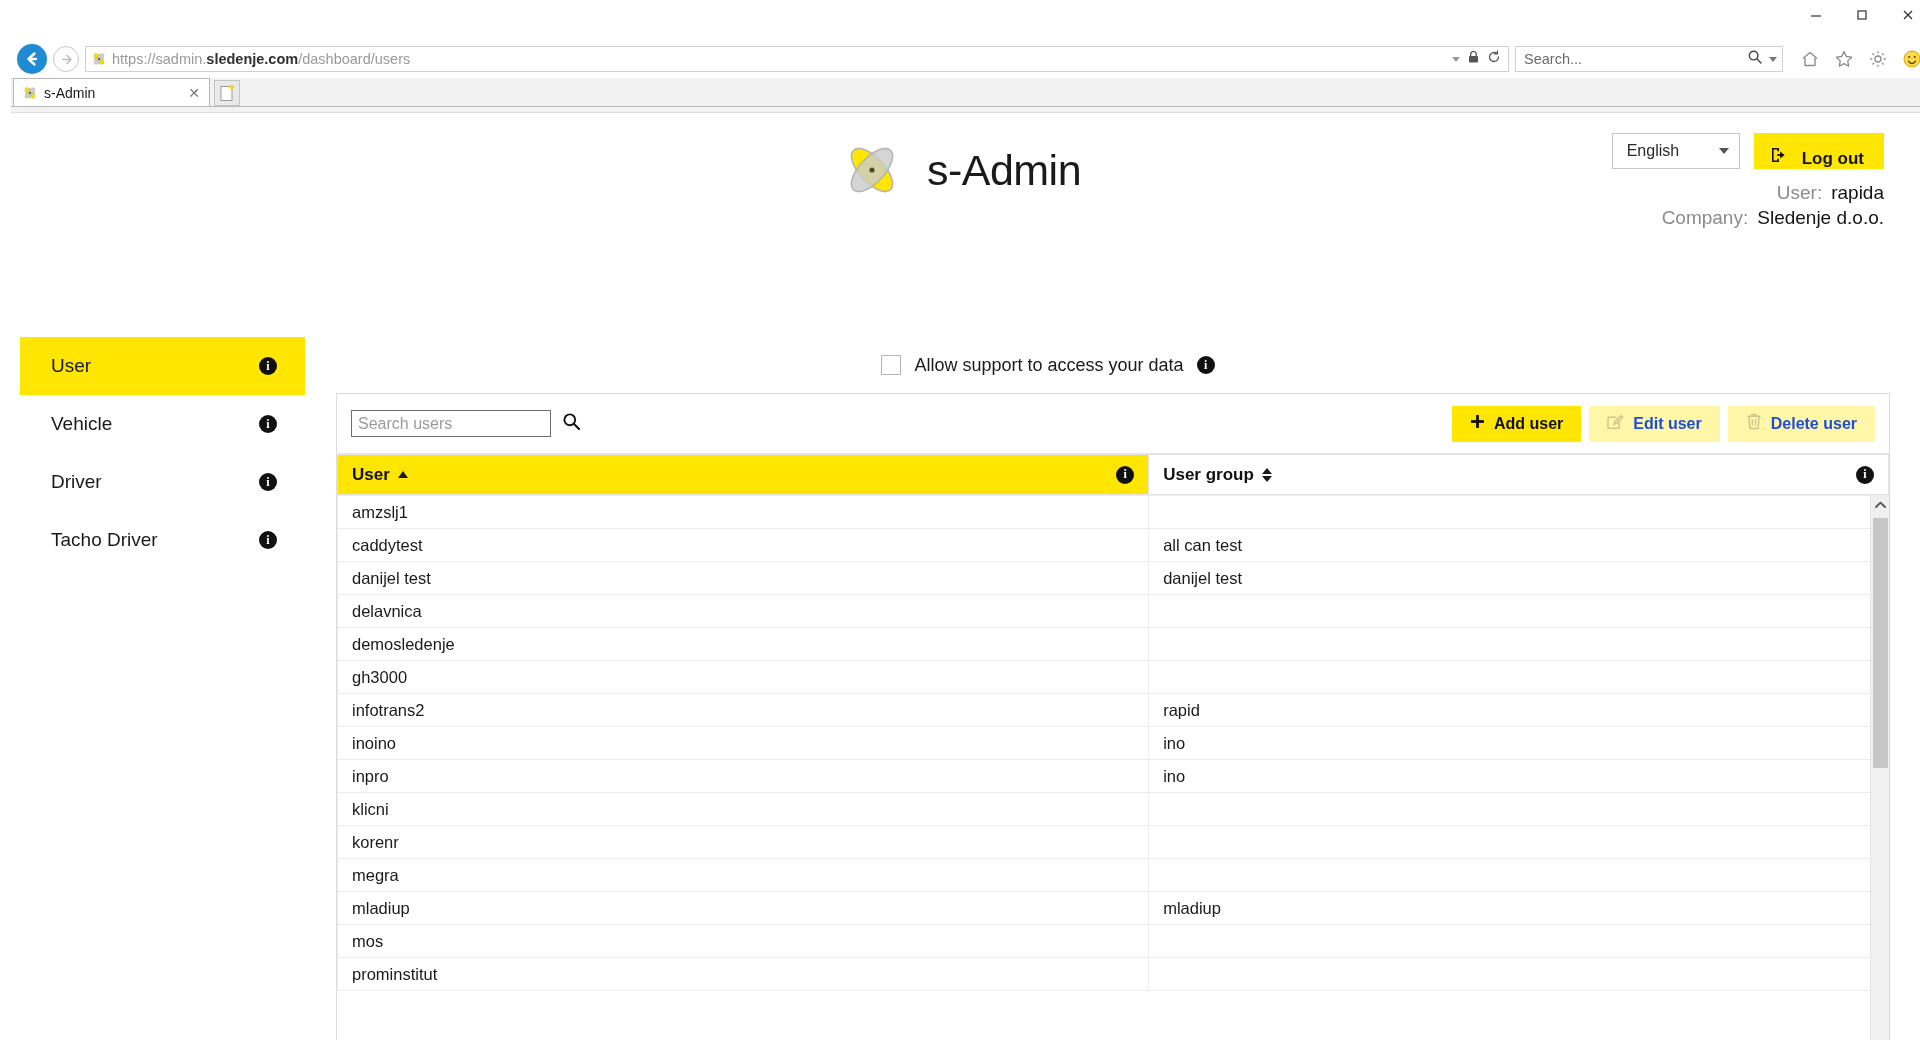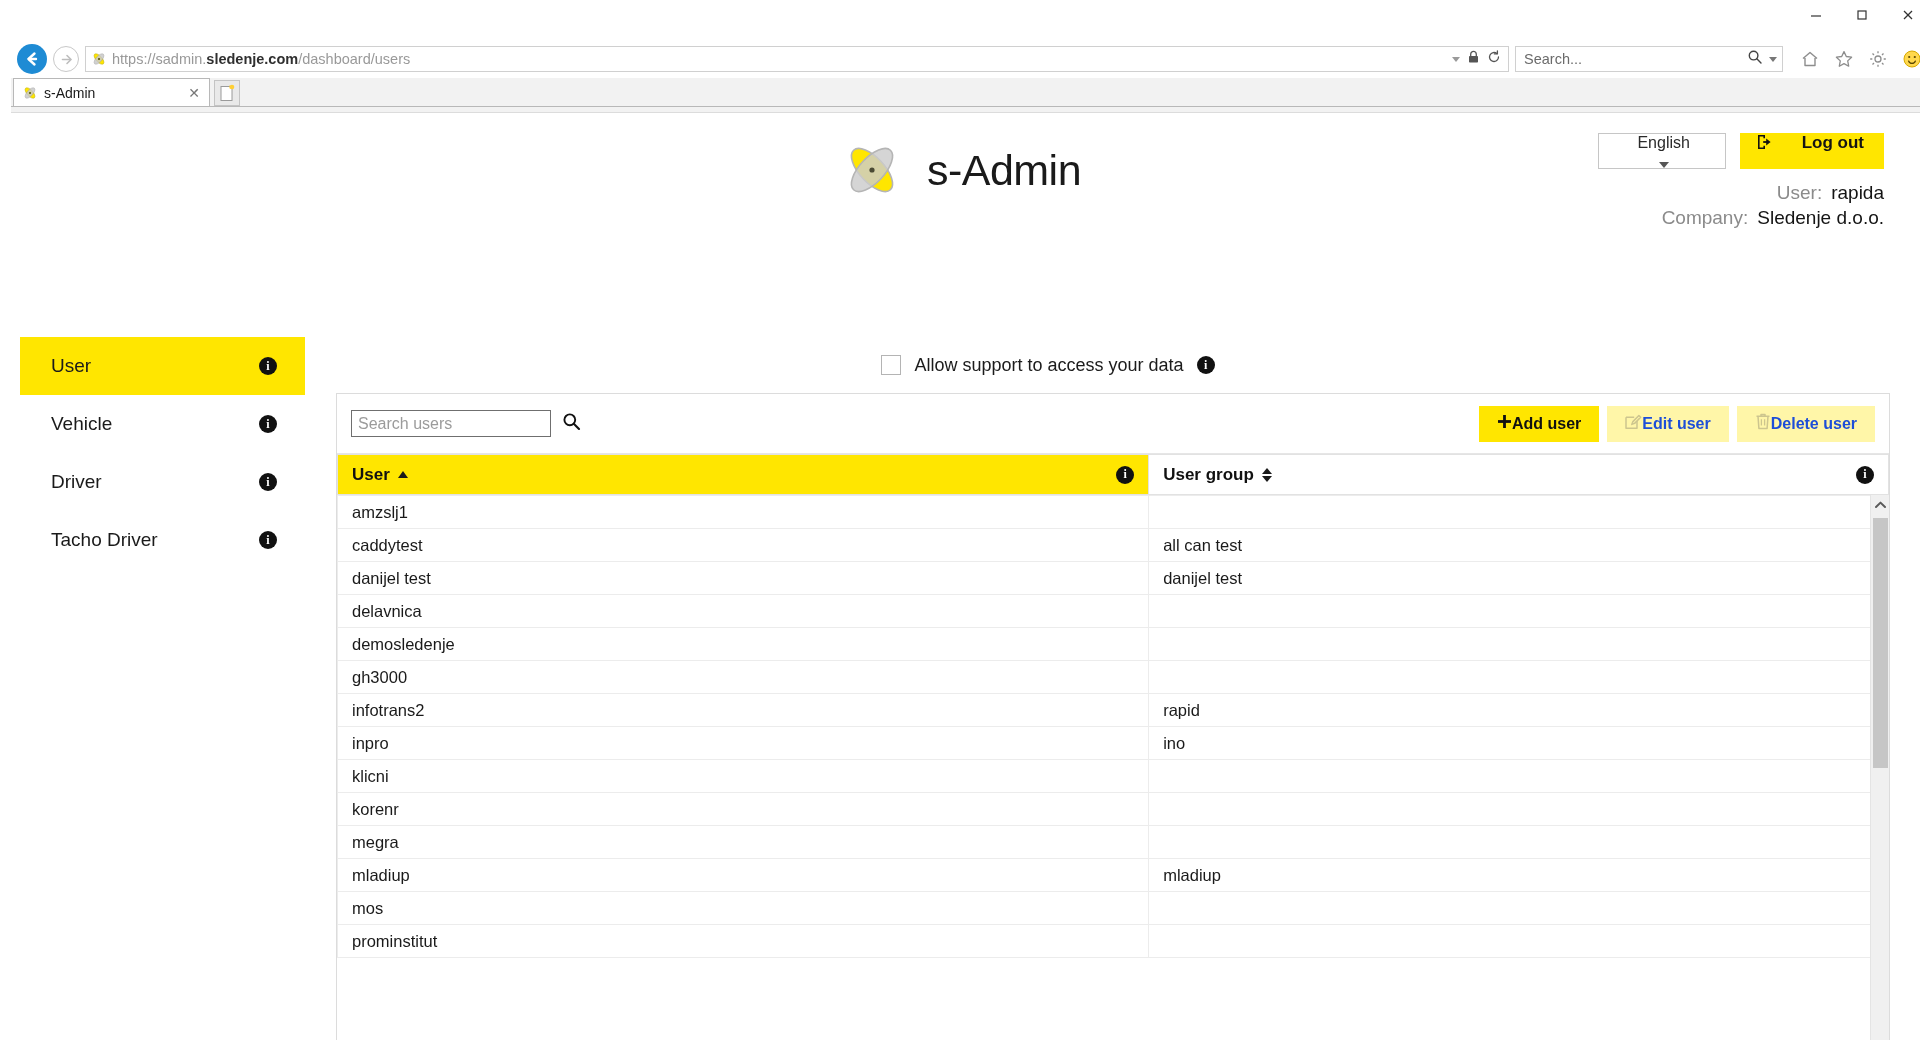--- a/index.html
+++ b/index.html
@@ -94,26 +94,26 @@
   .brand-logo { width: 66px; height: 66px; flex: none; }
   .brand-title { font-size: 43px; color: #1a1a1a; font-weight: 400; letter-spacing: -0.5px;}
 
   .hdr-right {
     position: absolute; right: 36px; top: 20px; text-align: right;
   }
   .hdr-ctl-row { display: flex; align-items: center; justify-content: flex-end; gap: 14px; }
   .lang-select {
     width: 128px; height: 36px; border: 1px solid #c6c6c6; background: #fff;
     display: flex; align-items: center; justify-content: space-between;
-    padding: 0 10px 0 14px; font-size: 16px; color: #2a2a2a; flex-direction: column;
+    padding: 0 10px 0 14px; font-size: 16px; color: #2a2a2a;
   }
   .lang-select .caret { width:0;height:0;border-left:5px solid transparent;border-right:5px solid transparent;border-top:6px solid #555;}
   .logout-btn {
     height: 36px; background: #ffe600; border: none; padding: 0 20px 0 16px;
-    display: flex; align-items: flex-start; gap: 28px;
+    display: flex; align-items: flex-end; gap: 14px;
     font-size: 17px; font-weight: 700; color: #141414; cursor: pointer;
     font-family: "Liberation Sans", sans-serif;
   }
   .userinfo { margin-top: 11px; font-size: 19px; line-height: 25px; }
   .userinfo .lbl { color: #8b8b8b; }
   .userinfo .val { color: #141414; }
   .ui-row { display:flex; justify-content:flex-end; gap:9px;}
 
   
   .sidebar {
@@ -156,21 +156,21 @@
   .tb-left { display: flex; align-items: center; gap: 11px; }
   .search-input {
     width: 200px; height: 27px; border: 1px solid #6f6f6f;
     padding: 0 6px; font-size: 16px; color: #1a1a1a;
     font-family: "Liberation Sans", sans-serif; background:#fff;
   }
   .search-input::placeholder { color: #9b9b9b; }
   .tb-right { display: flex; align-items: center; gap: 8px; }
   .btn {
     height: 36px; border: none; padding: 0 18px; display: flex;
-    align-items: center; font-size: 16px; font-weight: 700;
+    align-items: center; gap: 9px; font-size: 16px; font-weight: 700;
     font-family: "Liberation Sans", sans-serif; cursor: pointer;
   }
   .btn-primary { background: #ffe600; color: #111; }
   .btn-disabled { background: #fff6a8; color: #1d4ed8; cursor: default; }
 
   
   .table-area { position: relative; }
   table.grid { width: 100%; border-collapse: collapse; table-layout: fixed; }
   table.grid th {
     height: 40px; text-align: left; font-size: 17px; font-weight: 700;
@@ -515,20 +515,24 @@
                 </tr>
                 <tr>
                   <td>gh3000</td>
                   <td></td>
                 </tr>
                 <tr>
                   <td>infotrans2</td>
                   <td>rapid</td>
                 </tr>
                 <tr>
+                  <td>inoino</td>
+                  <td>ino</td>
+                </tr>
+                <tr>
                   <td>inpro</td>
                   <td>ino</td>
                 </tr>
                 <tr>
                   <td>klicni</td>
                   <td></td>
                 </tr>
                 <tr>
                   <td>korenr</td>
                   <td></td>

